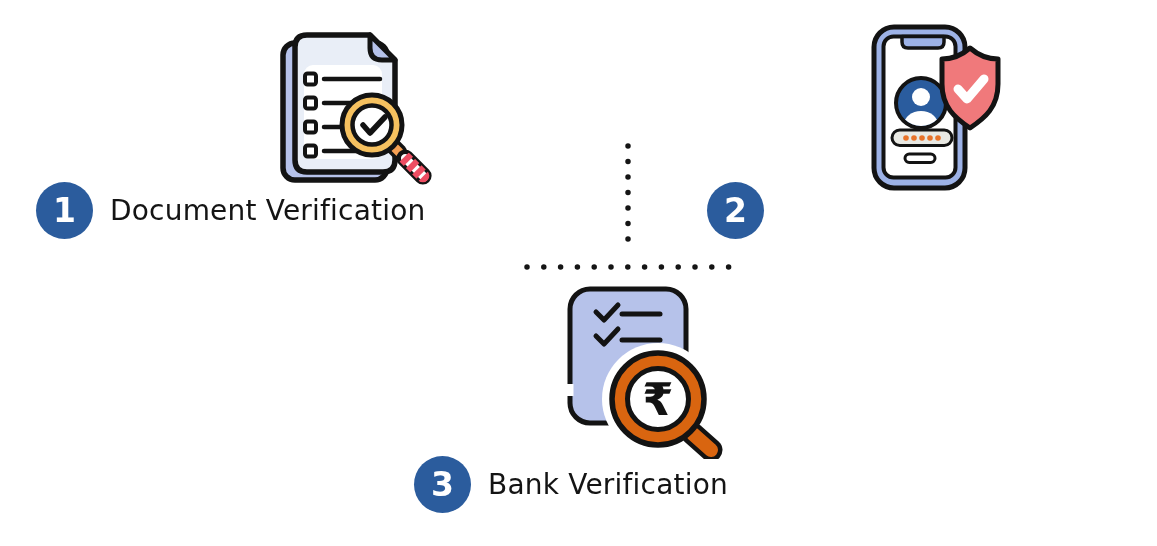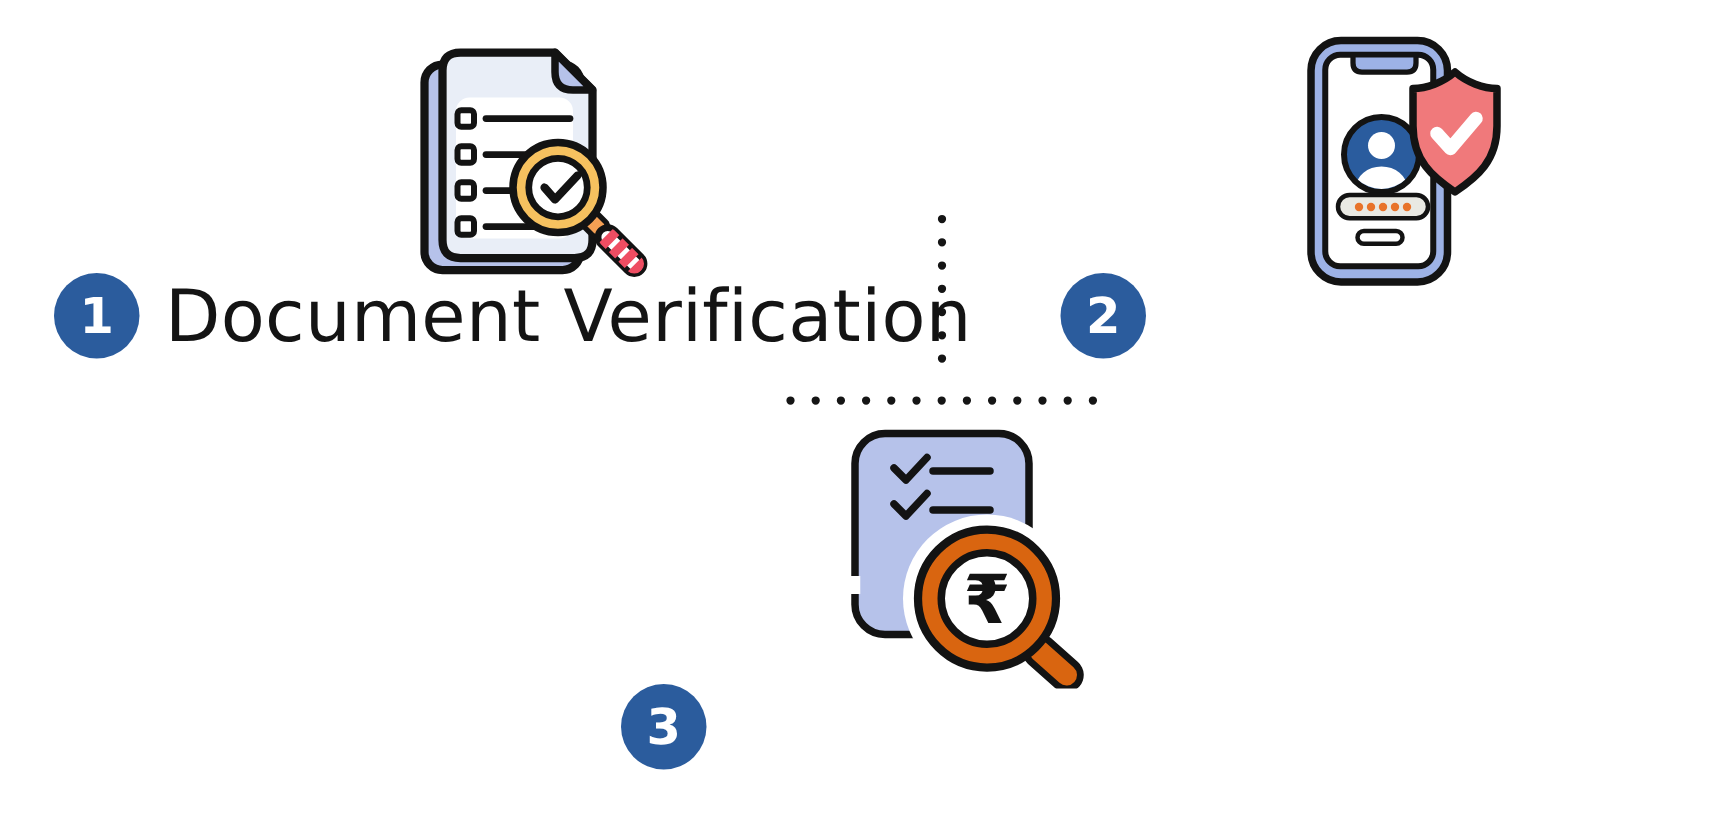--- a/index.html
+++ b/index.html
@@ -17,21 +17,21 @@
   .caption-2 { left:707px; top:182px; }
   .caption-3 { left:414px; top:456px; }
   .badge {
     width:57px; height:57px; border-radius:50%;
     background:#2b5c9d; color:#ffffff;
     display:flex; align-items:center; justify-content:center;
     font-size:33px; font-weight:bold; line-height:1;
     flex:0 0 auto;
   }
   .label {
-    font-size:48px; color:#141414; white-space:nowrap; letter-spacing:0.2px;
+    font-size:28px; color:#141414; white-space:nowrap; letter-spacing:0.2px;
   }
   .connectors { position:absolute; left:0; top:0; }
 </style>
 </head>
 <body>
 
 <div class="canvas">
 
   <svg class="connectors" width="1157" height="546" viewBox="0 0 1157 546">
     <line x1="628" y1="146" x2="628" y2="254" stroke="#151515" stroke-width="5.5" stroke-linecap="round" stroke-dasharray="0 15.5"></line>
@@ -144,16 +144,17 @@
         <circle cx="98" cy="115" r="56" fill="#ffffff"></circle>
         <line x1="133" y1="150" x2="151" y2="166" stroke="#131313" stroke-width="23" stroke-linecap="round"></line>
         <line x1="133" y1="150" x2="151" y2="166" stroke="#d96510" stroke-width="14" stroke-linecap="round"></line>
         <circle cx="98" cy="115" r="46" fill="#d96510" stroke="#131313" stroke-width="5.5"></circle>
         <circle cx="98" cy="115" r="30.5" fill="#ffffff" stroke="#131313" stroke-width="5"></circle>
         <text x="98" y="131" text-anchor="middle" font-size="45" font-weight="bold" font-family="DejaVu Sans, sans-serif" fill="#131313">₹</text>
       </g>
     </svg>
     <div class="caption caption-3">
       <span class="badge">3</span>
+      <span class="label">Bank Verification</span>
     </div>
   </section>
 
 </div>
 
 </body></html>

